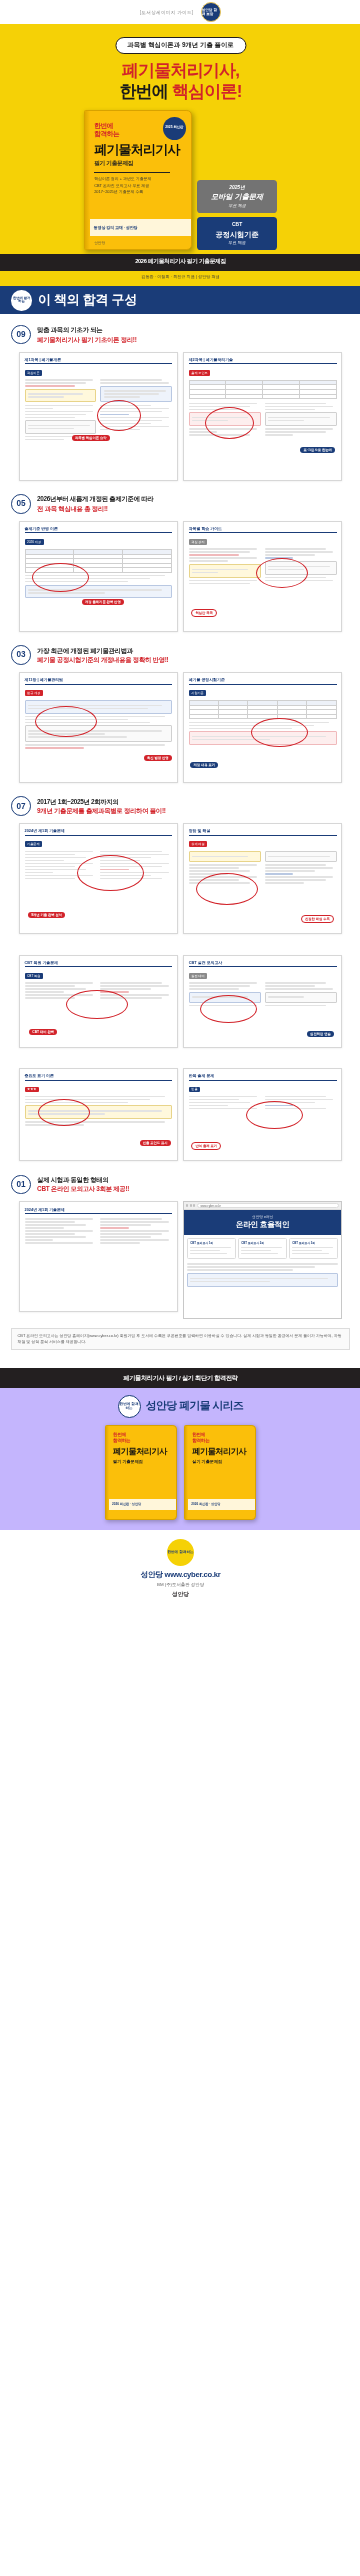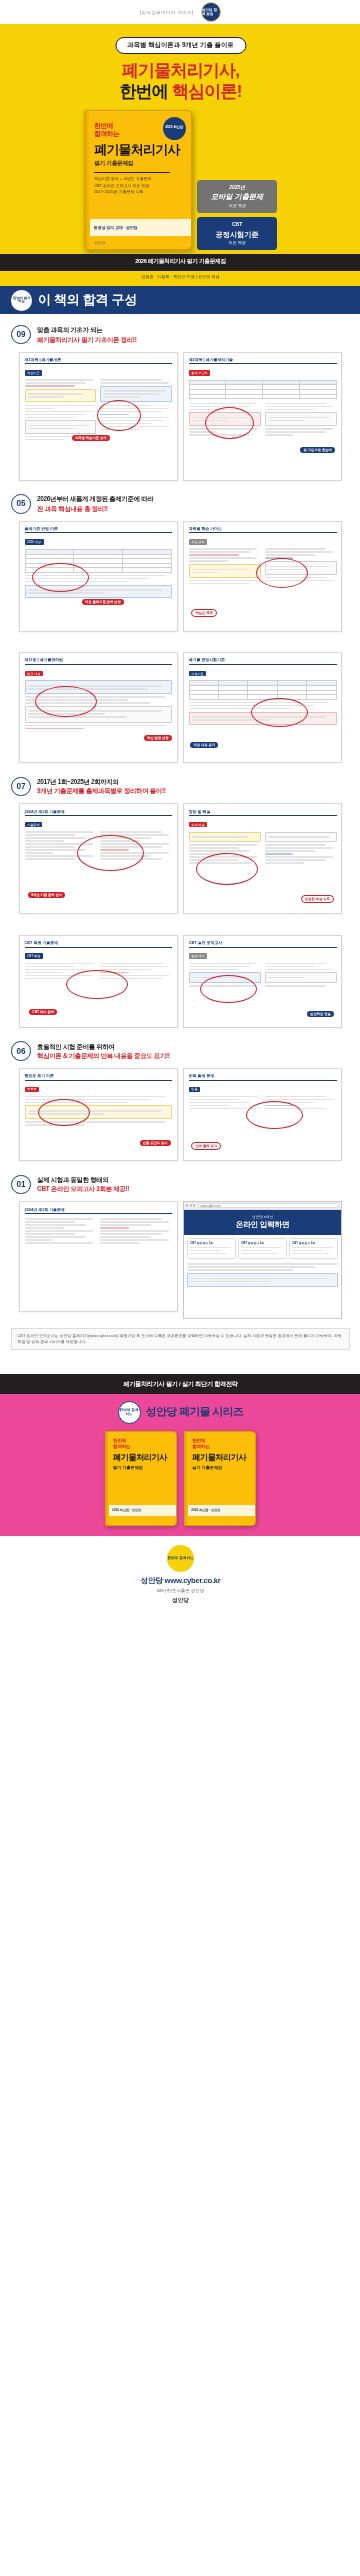--- a/index.html
+++ b/index.html
@@ -274,22 +274,22 @@
     border: 0.5px solid #dcdcdc;
     background: #fafafa;
     padding: 4.1px 5.2px;
     font-size: 3.9px;
     color: #555;
     line-height: 1.6;
   }
 
   
   .series {
-    margin-top: 24px;
-    background: #ec4899;
+    margin-top: 18px;
+    background: #c4b5fd;
     padding: 0 0 9.3px 0;
   }
   .series-head {
     background: #231f20; color: #fff; text-align: center;
     font-size: 6.2px; font-weight: bold; padding: 5.2px 0; letter-spacing: -0.3px;
   }
   .series-title {
     display: flex; align-items: center; justify-content: center; gap: 5.2px;
     padding: 7.2px 0 5.2px 0;
   }
@@ -587,20 +587,27 @@
               <div class="line w95"></div>
           </div>
         </div>
         <div class="callout" style="left:72px; top:36px; width:52px; height:30px;"></div>
         <div class="tag outline" style="left:7.2px; top:87px;">핵심만 콕콕</div>
       </div>
     </div>
   </div>
 
   <div class="feature">
+    <div class="feature-head">
+      <div class="num-badge">03</div>
+      <div class="feature-text">
+        <div class="l1">가장 최근에 개정된 폐기물관리법과</div>
+        <div class="l2 hl">폐기물 공정시험기준의 개정내용을 정확히 반영!!</div>
+      </div>
+    </div>
     <div class="shots">
       <div class="shot mid">
         <div class="shot-title">제11장 | 폐기물관리법</div>
         <span class="shot-chip red">법규 개정</span>
         <div class="box bluebg">
             <div class="line w95"></div>
             <div class="line w85"></div>
           </div>
         <div class="line w95"></div><div class="line w70"></div><div class="line w85"></div>
         <div class="box">
@@ -783,27 +790,20 @@
             <div class="line w85"></div>
           </div>
         </div>
         <div class="callout" style="left:15.5px; top:39px; width:57px; height:28px;"></div>
         <div class="tag blue" style="right:7.2px; top:75px;">실전처럼 연습</div>
       </div>
     </div>
   </div>
 
   <div class="feature">
-    <div class="feature-head">
-      <div class="num-badge">06</div>
-      <div class="feature-text">
-        <div class="l1">효율적인 시험 준비를 위하여</div>
-        <div class="l2 hl">핵심이론 &amp; 기출문제의 반복 내용을 중요도 표기!!</div>
-      </div>
-    </div>
     <div class="shots">
       <div class="shot short">
         <div class="shot-title">중요도 표기 이론</div>
         <span class="shot-chip red">★★★</span>
         <div class="line w95"></div><div class="line w85"></div><div class="line w70"></div>
         <div class="box yellow">
             <div class="line w95"></div>
             <div class="line w55"></div>
           </div>
         <div class="line w95"></div><div class="line w40"></div>
@@ -873,21 +873,21 @@
       </div>
       <div class="web-shot">
         <div class="web-bar">
           <span class="dot"></span>
           <span class="dot"></span>
           <span class="dot"></span>
           <span class="web-url">www.cyber.co.kr</span>
         </div>
         <div class="web-hero">
           <div class="wh1">성안당 e러닝</div>
-          <div class="wh2">온라인 입력하면</div>
+          <div class="wh2">온라인 효율적인</div>
         </div>
         <div class="web-row">
           <div class="web-card">
             <div class="wc-t">CBT 모의고사 1회</div>
             <div class="line w95"></div>
               <div class="line w70"></div>
               <div class="line w85"></div>
           </div>
           <div class="web-card">
             <div class="wc-t">CBT 모의고사 2회</div>

